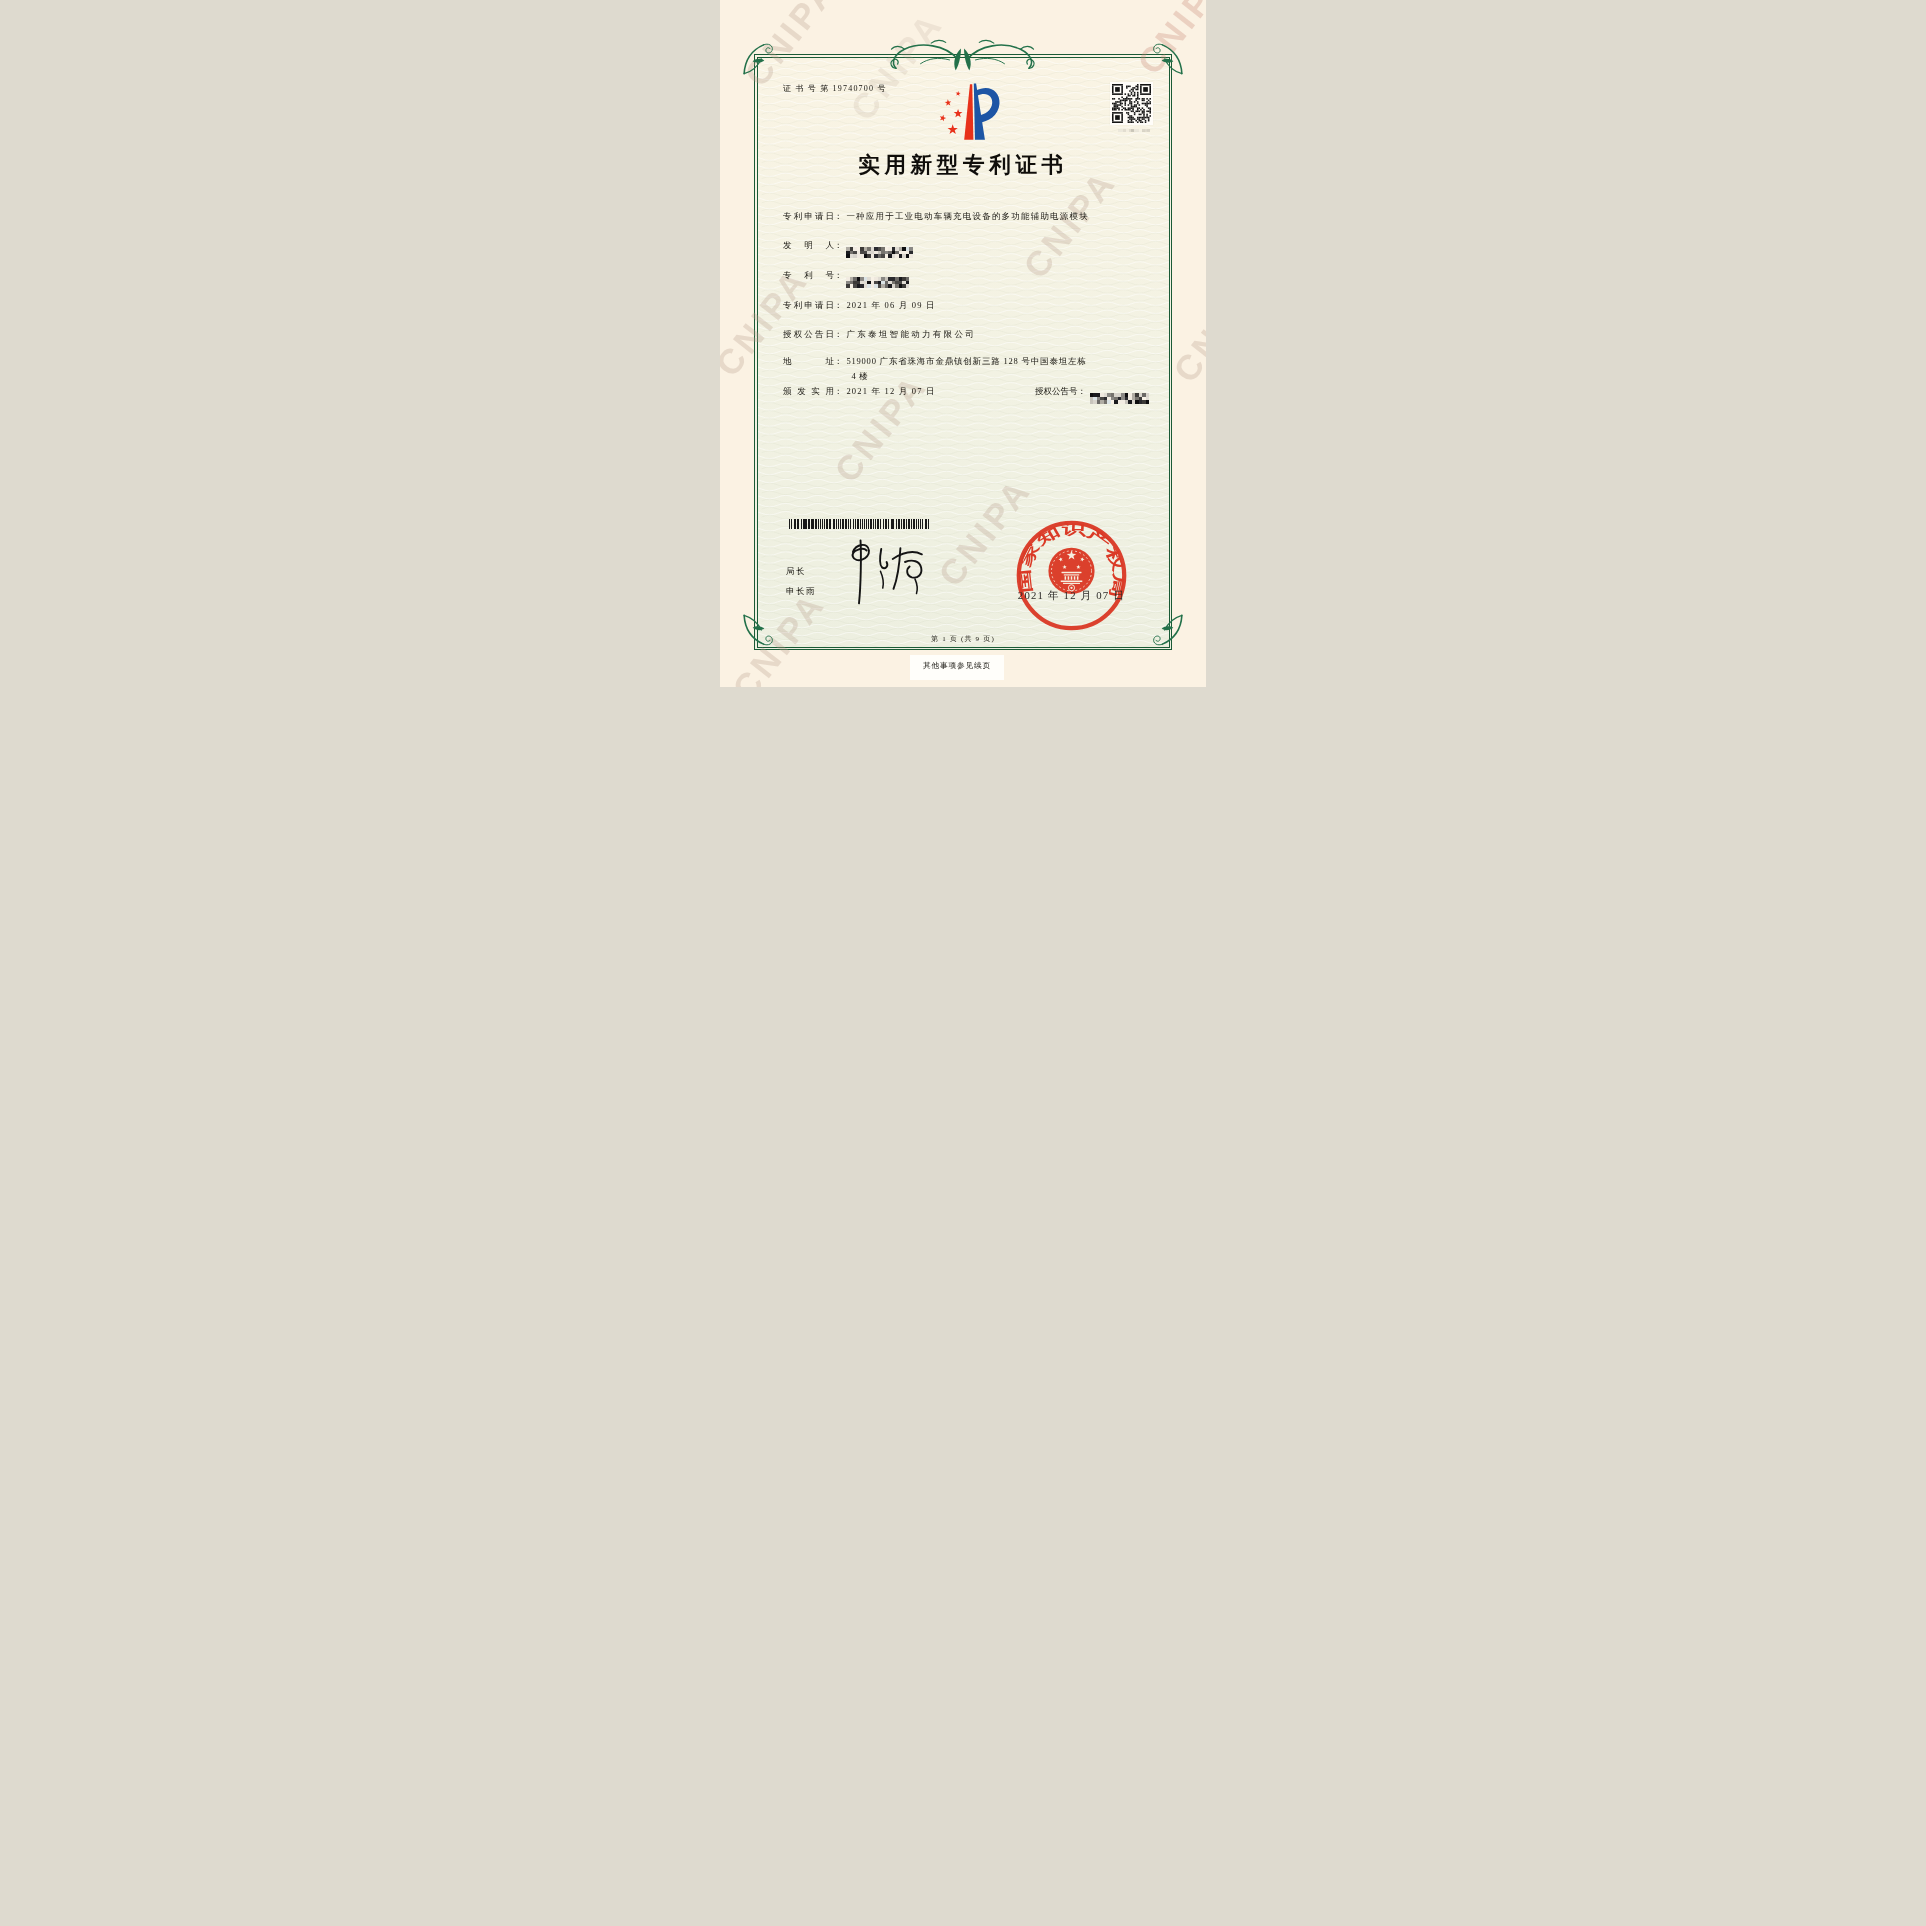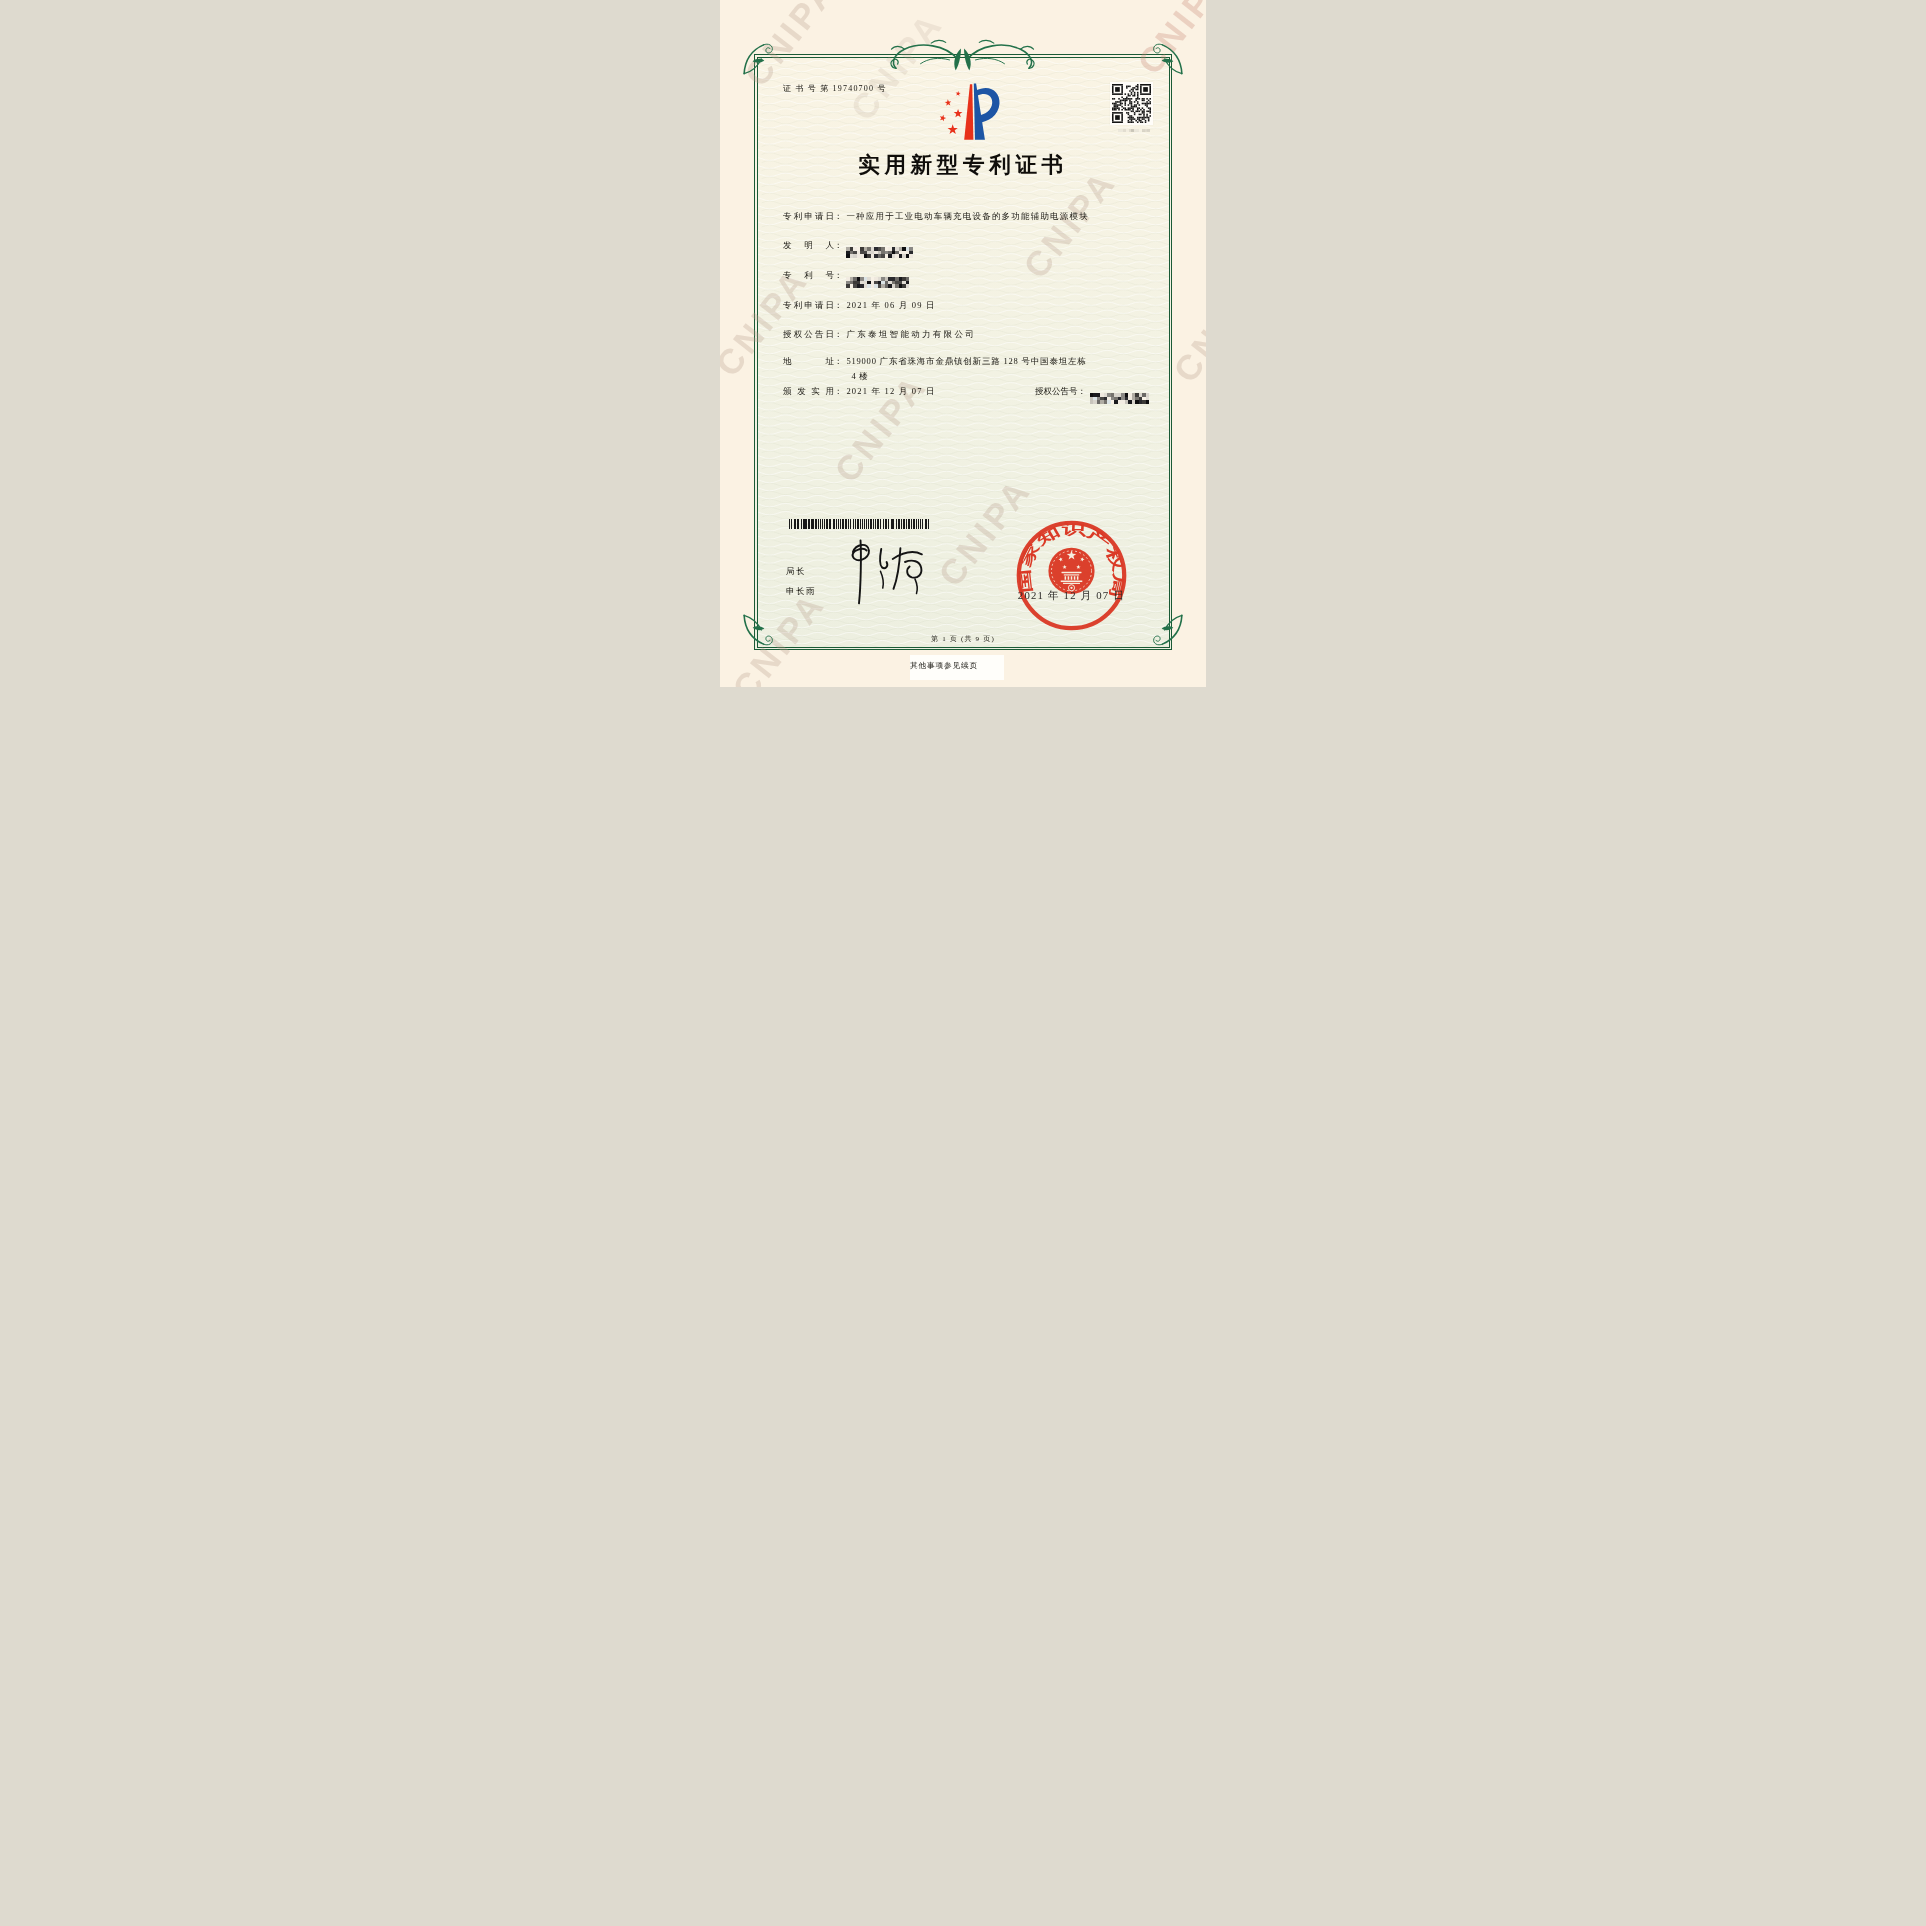--- a/index.html
+++ b/index.html
@@ -52,21 +52,21 @@
   .dir-label{position:absolute;left:66px;top:566px;font-size:8.5px;letter-spacing:1.5px;}
   .dir-name{position:absolute;left:66px;top:586px;font-size:8.5px;letter-spacing:1.5px;}
   .sig{position:absolute;left:116px;top:539px;width:92px;height:69px;}
 
   .seal{position:absolute;left:293px;top:517px;width:117px;height:117px;
         mix-blend-mode:multiply;opacity:.95;}
 
   .footer{position:absolute;left:0;right:0;top:634px;text-align:center;font-size:7px;letter-spacing:1.2px;}
 
   .cont-strip{position:absolute;left:190px;top:655px;width:94px;height:25px;background:#fffefa;z-index:6;}
-  .cont-note{padding-top:6.2px;font-size:7.7px;letter-spacing:0.8px;color:#17150f;}
+  .cont-note{padding-top:6.2px;text-align:center;font-size:7.7px;letter-spacing:0.8px;color:#17150f;}
 
   i{display:block;}
 </style>
 </head>
 <body>
 
 <div class="page">
 
   <span class="wm" style="left:7.7px;top:11.6px;">CNIPA</span>
   <span class="wm red" style="left:401px;top:0px;">CNIPA</span>

